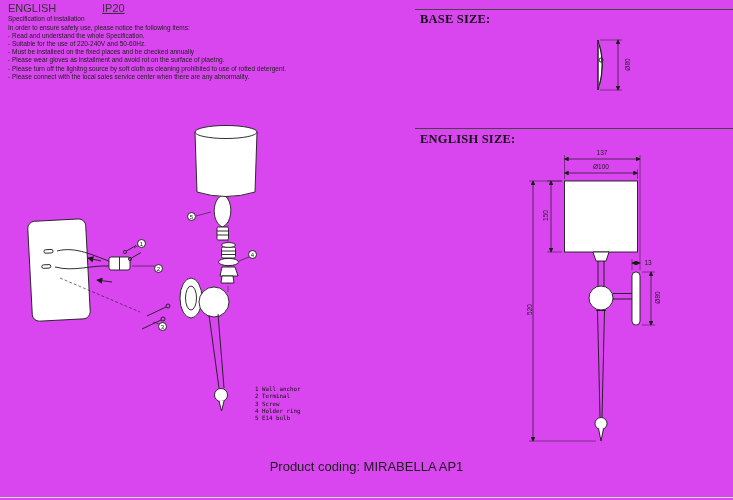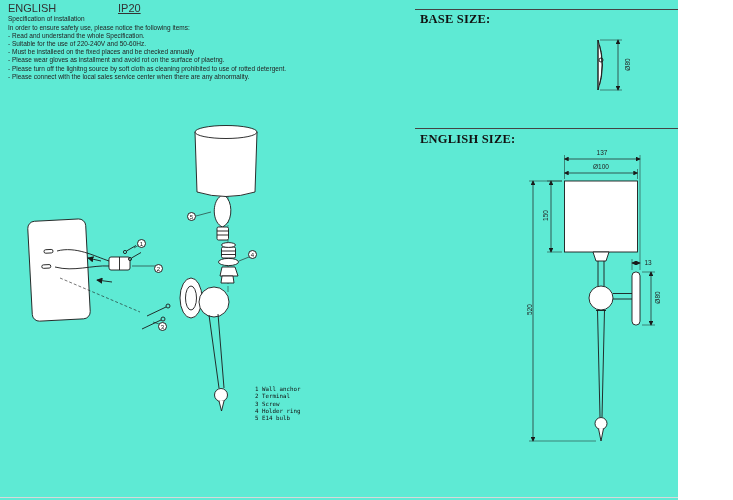--- a/index.html
+++ b/index.html
@@ -1,16 +1,16 @@
 <!DOCTYPE html>
 <html><head>
 <meta charset="utf-8">
 <style>
   html,body{margin:0;padding:0;}
-  .page{position:relative;width:678px;height:500px;background:#5eead4;overflow:hidden;
+  .page{position:relative;width:733px;height:500px;background:#d946ef;overflow:hidden;
         font-family:"Liberation Sans",sans-serif;color:#222;}
   .abs{position:absolute;}
   .hdr{position:absolute;top:2px;font-size:11px;color:#333;}
   .spec{position:absolute;left:8px;top:15px;font-size:6.5px;line-height:8.1px;color:#222;white-space:nowrap;}
   .spec .t{margin-bottom:1px;}
   .hline{position:absolute;left:415px;width:318px;border-top:1px solid #444;height:0;}
   .section-h{position:absolute;left:420px;font-family:"Liberation Serif",serif;font-weight:bold;font-size:12.5px;color:#111;letter-spacing:.2px;}
   .dim{position:absolute;font-size:6.5px;color:#222;text-align:center;white-space:nowrap;}
   .rot{transform:rotate(-90deg);}
   .callout{position:absolute;width:9px;height:9px;border:1px solid #222;border-radius:50%;
@@ -20,21 +20,21 @@
   .coding{position:absolute;left:0;right:0;top:459px;text-align:center;font-size:13px;color:#1a1a1a;}
   .bottom-line{position:absolute;left:0;right:0;top:497px;border-top:1px solid #d8d8d8;height:0;}
   svg{overflow:visible;}
 </style>
 </head>
 <body>
 
 <div class="page">
 
   <span class="hdr" style="left:8px;">ENGLISH</span>
-  <span class="hdr" style="left:118px;text-decoration:underline;">IP20</span>
+  <span class="hdr" style="left:102px;text-decoration:underline;">IP20</span>
 
   <div class="spec">
     <div class="t">Specification of installation</div>
     <div>In order to ensure safety use, please notice the following items:</div>
     <div>- Read and understand the whole Specification.</div>
     <div>- Suitable for the use of 220-240V and 50-60Hz.</div>
     <div>- Must be installeed on the fixed places and be checked annually</div>
     <div>- Please wear gloves as installment and avoid rot on the surface of plaetng.</div>
     <div>- Please turn off the lighitng source by soft cloth as cleaning prohibited to use of rotted detergent.</div>
     <div>- Please connect with the local sales service center when there are any abnormality.</div>
@@ -181,15 +181,16 @@
       </g>
     </g>
   </svg>
   <span class="dim" style="left:589px;top:149px;width:26px;">137</span>
   <span class="dim" style="left:587px;top:163px;width:28px;">Ø100</span>
   <span class="dim rot" style="left:534px;top:212px;width:22px;">150</span>
   <span class="dim rot" style="left:517px;top:306px;width:24px;">520</span>
   <span class="dim" style="left:641px;top:259px;width:14px;">13</span>
   <span class="dim rot" style="left:644px;top:294px;width:26px;">Ø80</span>
 
+  <div class="coding">Product coding: MIRABELLA AP1</div>
   <div class="bottom-line"></div>
 
 </div>
 
 </body></html>

